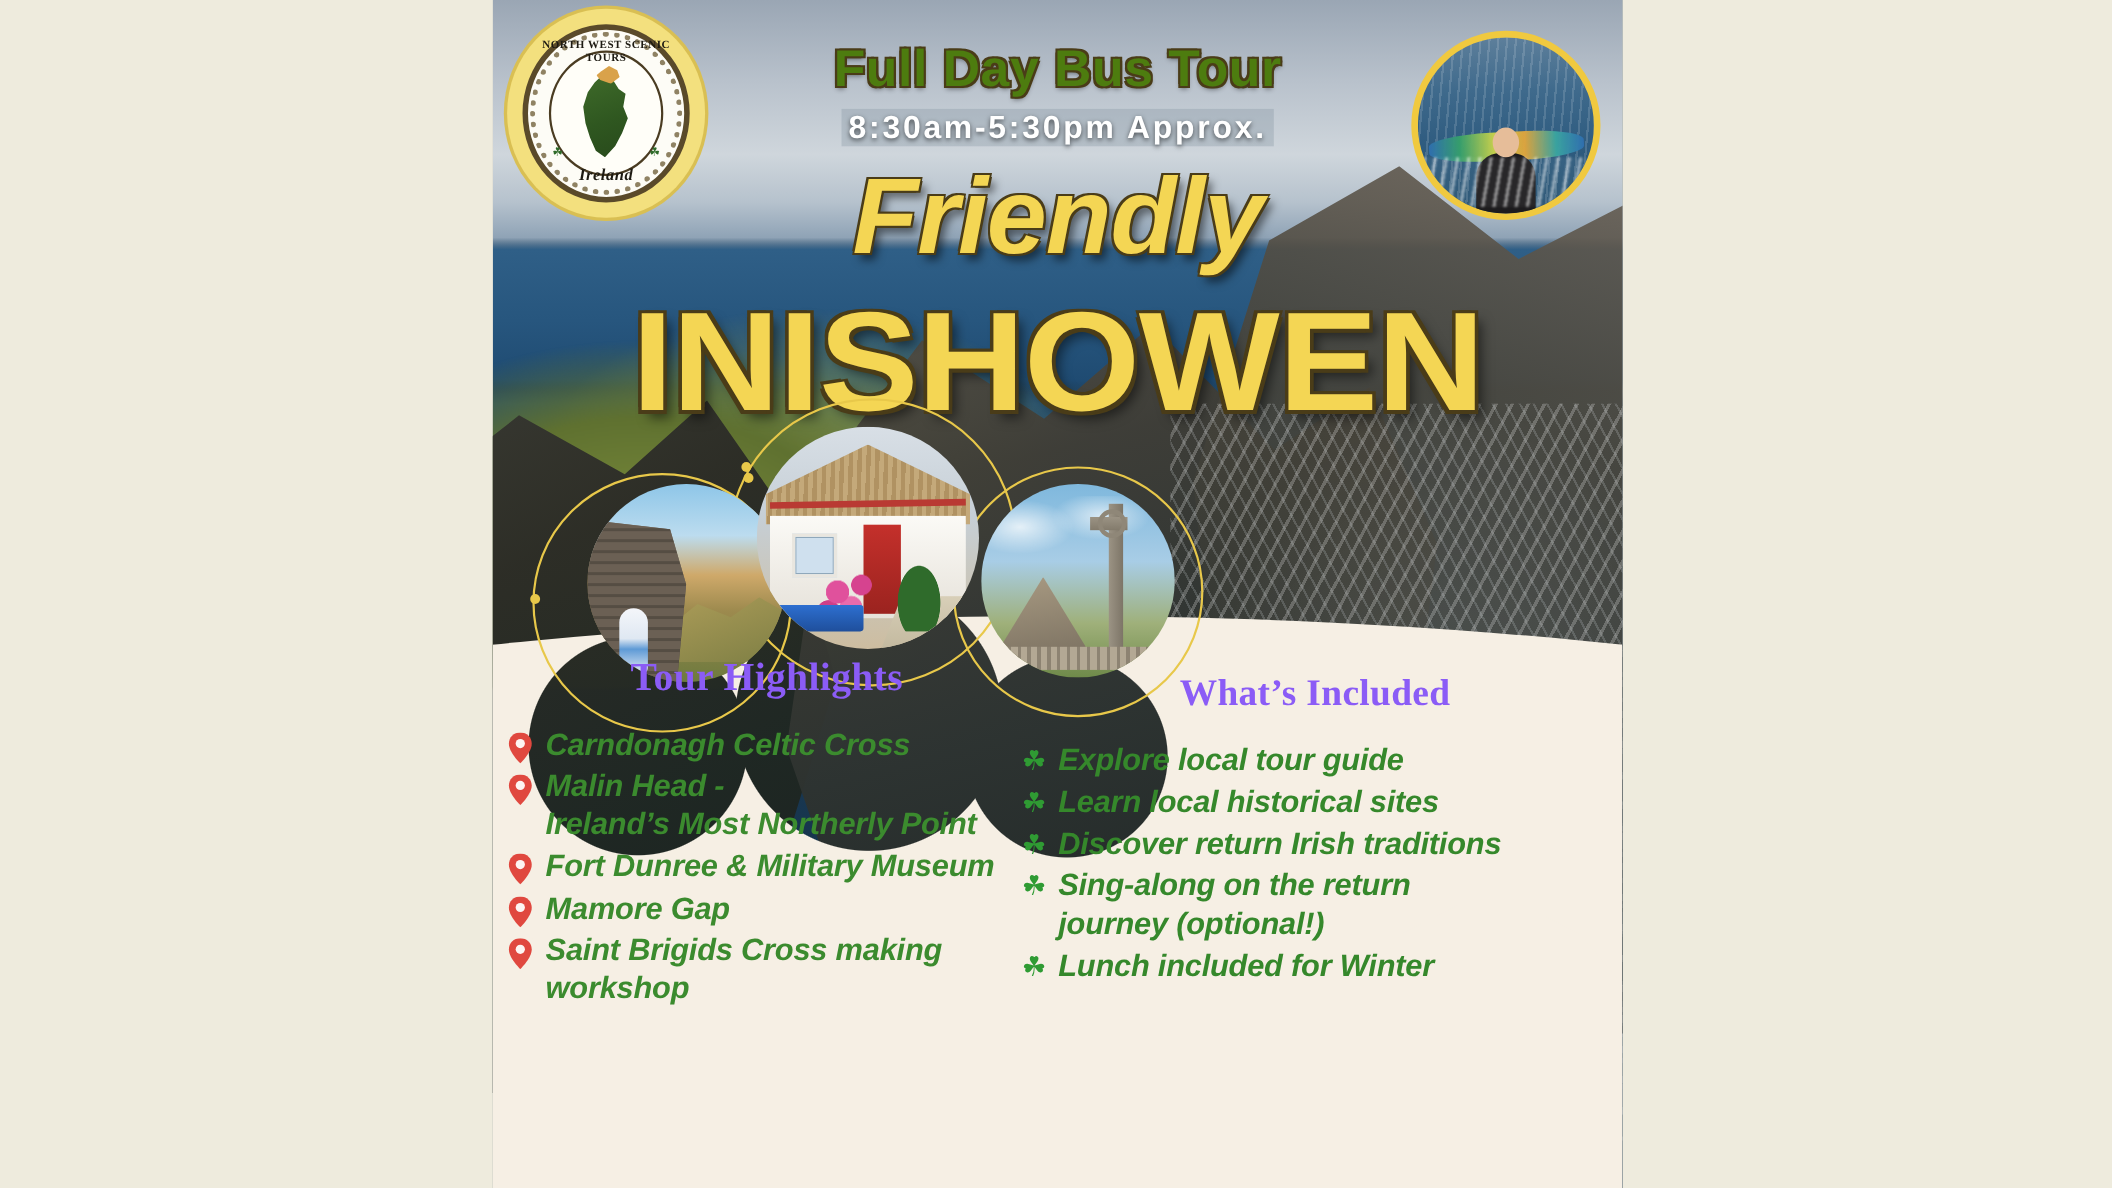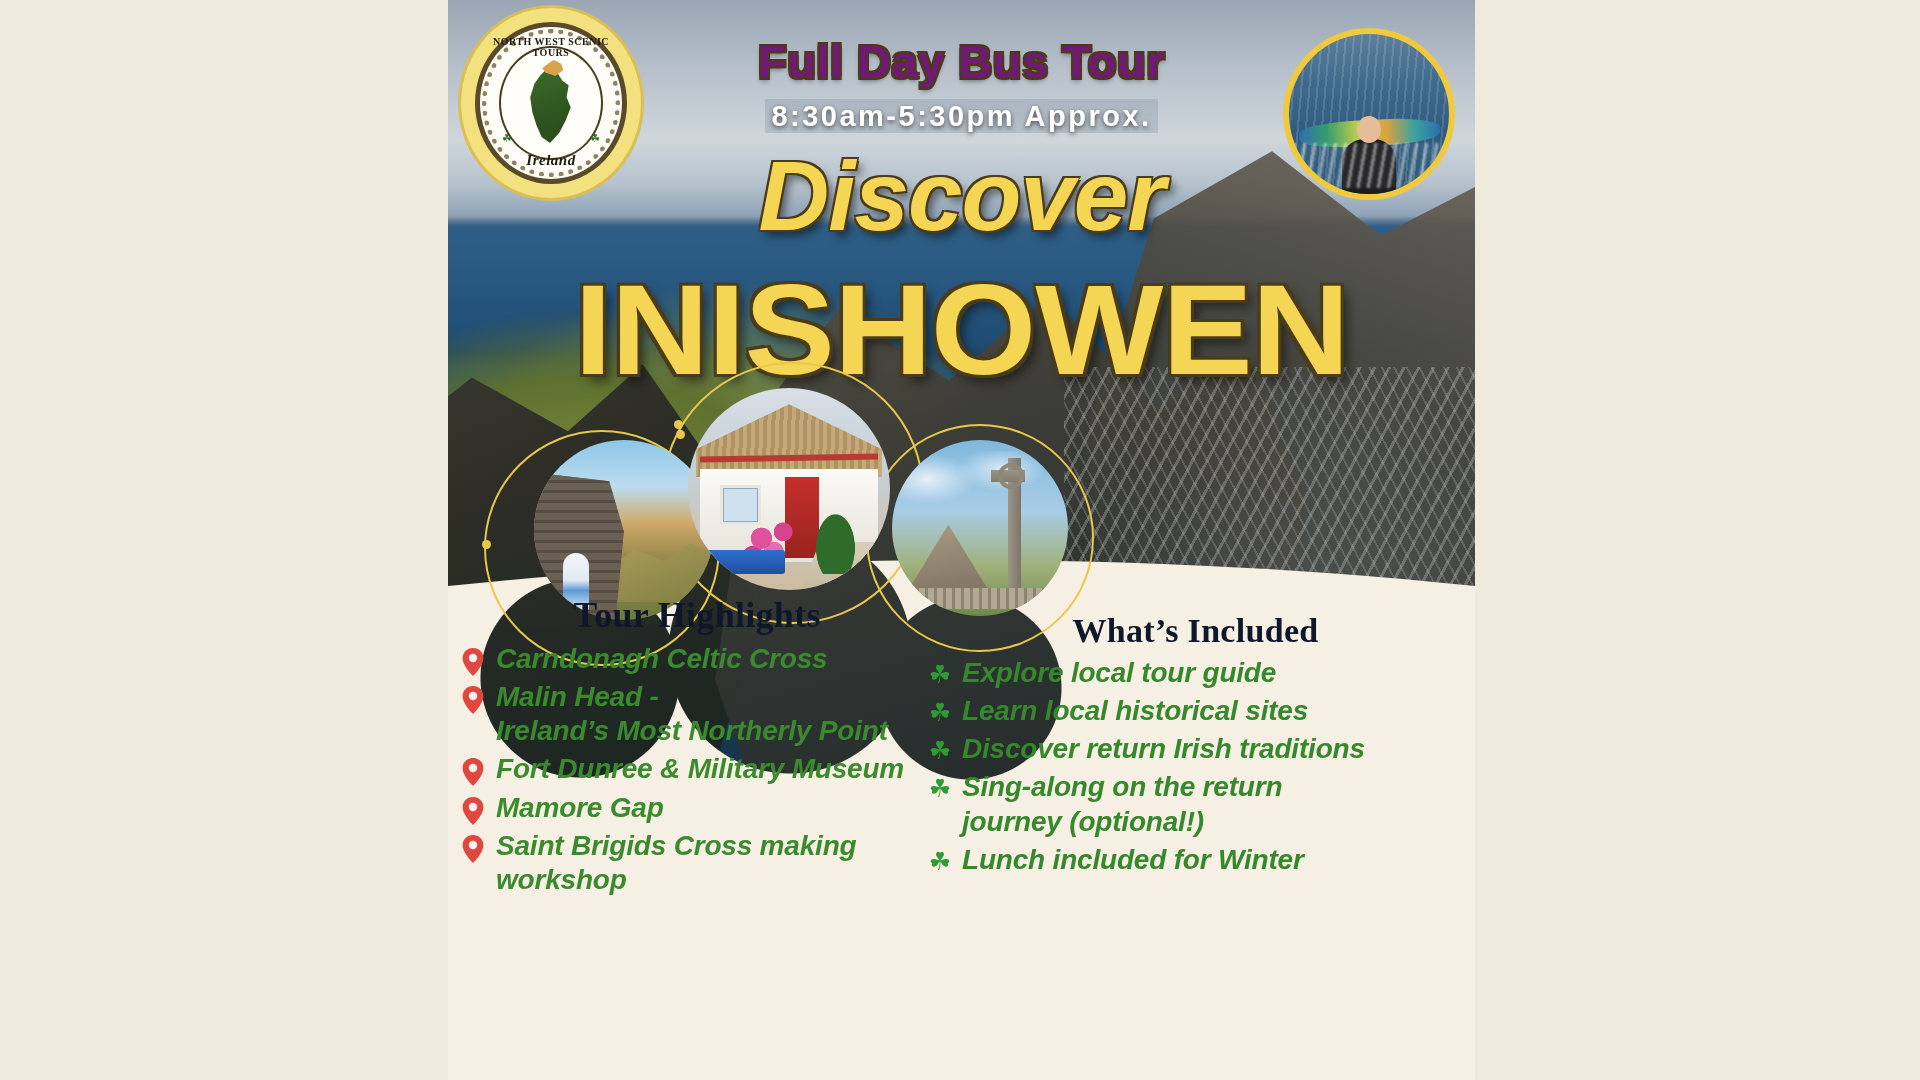--- a/index.html
+++ b/index.html
@@ -153,21 +153,21 @@
     width:54px; height:58px; background:#1d1c1e; border-radius:22px 22px 4px 4px;
   }
   .portrait .face {
     position:absolute; left:50%; top:51%; transform:translateX(-50%);
     width:24px; height:27px; border-radius:50%; background:#e6bd99;
   }
 
   
   .t-fullday {
     position:absolute; left:0; right:0; top:34px; text-align:center;
-    font-size:47px; font-weight:bold; color:#701a75; letter-spacing:.5px;
+    font-size:47px; font-weight:bold; color:#4d7c0f; letter-spacing:.5px;
     text-shadow:
       -2px -2px 0 #4a3c18, 2px -2px 0 #4a3c18, -2px 2px 0 #4a3c18, 2px 2px 0 #4a3c18,
        0 3px 5px rgba(0,0,0,.45);
   }
   .t-time {
     position:absolute; left:0; right:0; top:100px; text-align:center;
     font-size:29px; font-weight:bold; color:#ffffff; letter-spacing:2.5px;
     text-shadow:0 2px 5px rgba(0,0,0,.6);
   }
   .t-time span { background:rgba(120,135,150,.28); padding:1px 6px; }
@@ -327,22 +327,22 @@
     position:absolute; left:0; bottom:4%; width:100%; height:12%;
     background:repeating-linear-gradient(90deg,#b3a894 0 6px,#8d8372 6px 9px);
   }
 
   
   .col-left  { position:absolute; left:14px;  top:594px; width:470px; }
   .col-right { position:absolute; left:480px; top:612px; width:535px; }
 
   .sec-title {
     font-family:"Liberation Serif", serif;
-    font-weight:bold; color:#0f172a; text-align:center;
-    font-size:36px; letter-spacing:.3px; margin-bottom:6px;
+    font-weight:bold; color:#8b5cf6; text-align:center;
+    font-size:36px; letter-spacing:.3px; margin-bottom:24px;
   }
   .sec-title.right { font-size:34px; }
 
   ul.items { list-style:none; }
   ul.items li {
     display:flex; align-items:flex-start; gap:10px;
     margin-bottom:4px;
   }
   .bullet-icon { flex:0 0 auto; width:24px; text-align:center; padding-top:6px; }
   .item-text {
@@ -388,21 +388,21 @@
       <div class="sea-tex"></div>
       <div class="scarf"></div>
       <div class="body"></div>
       <div class="hair"></div>
       <div class="face"></div>
       <div class="foam"></div>
     </div>
 
     <div class="t-fullday">Full Day Bus Tour</div>
     <div class="t-time"><span>8:30am-5:30pm Approx.</span></div>
-    <div class="t-explore">Discover</div>
+    <div class="t-explore">Friendly</div>
     <div class="t-inishowen">INISHOWEN</div>
 
     <div class="cream-panel"></div>
     <div class="cream-left-wave"></div>
     <div class="cream-right-wave"></div>
 
     <div class="ring" style="left:36px; top:430px; width:236px; height:236px;"></div>
     <div class="ring-dot" style="left:34px; top:540px;"></div>
     <div class="ring-dot" style="left:228px; top:430px;"></div>
 

